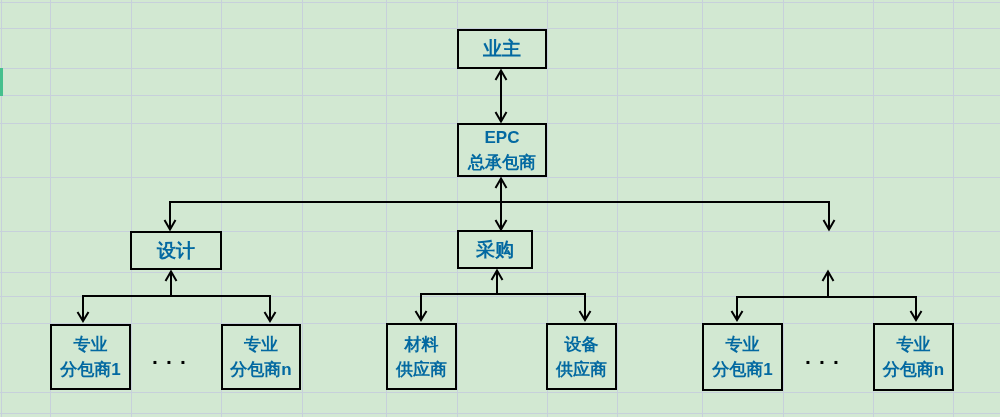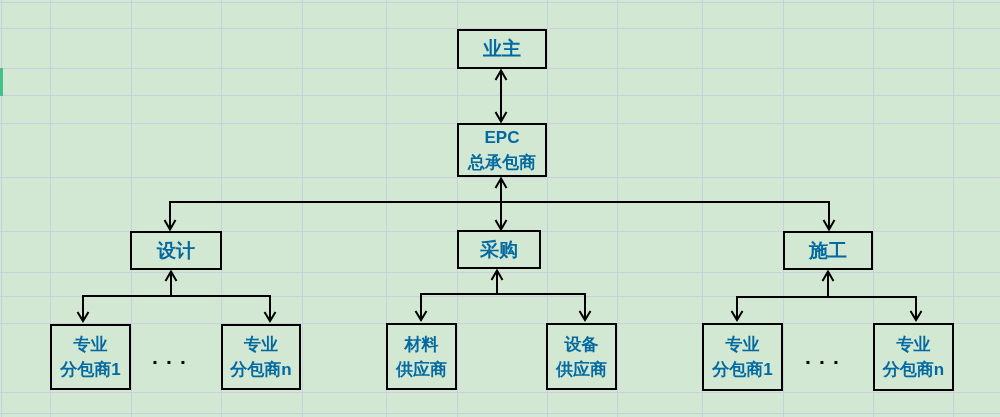--- a/index.html
+++ b/index.html
@@ -95,23 +95,22 @@
     <path d="M910.5 311 L916 320 L921.5 311"></path>
   </svg>
 
   <div class="node single" style="left:457px;top:29px;width:90px;height:40px;">业主</div>
 
   <div class="node multi" style="left:457px;top:123px;width:90px;height:54px;">EPC
 总承包商</div>
 
   <div class="node single" style="left:130px;top:231px;width:92px;height:39px;">设计</div>
 
-  <div class="node single" style="left:457px;top:230px;width:84px;height:39px;">采购</div>
+  <div class="node single" style="left:457px;top:230px;width:76px;height:39px;">采购</div>
 
-  <div class="node single" style="left:783px;top:231px;width:90px;height:39px;">施工</div>
 
   <div class="node multi" style="left:50px;top:324px;width:81px;height:66px;">专业
 分包商1</div>
 
   <div class="dots" style="left:147px;top:350px;">···</div>
 
   <div class="node multi" style="left:221px;top:324px;width:80px;height:66px;">专业
 分包商n</div>
 
   <div class="node multi" style="left:386px;top:323px;width:71px;height:67px;text-align:center;">材料

